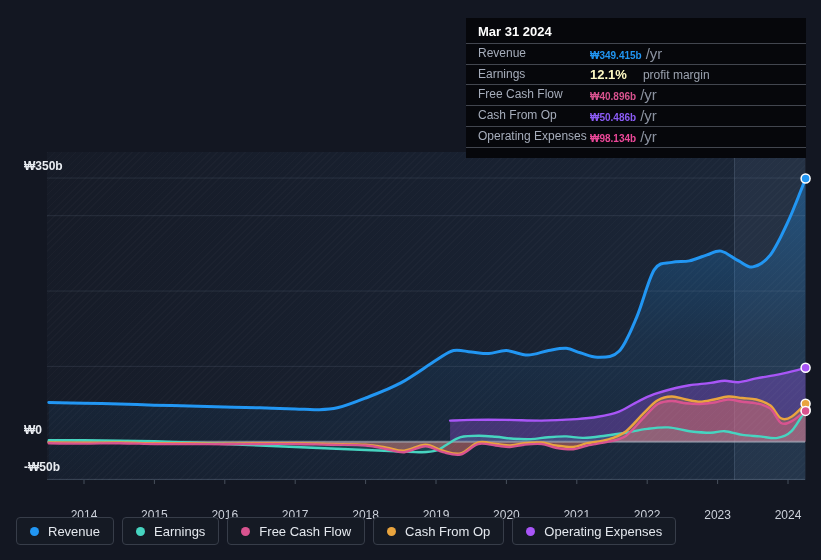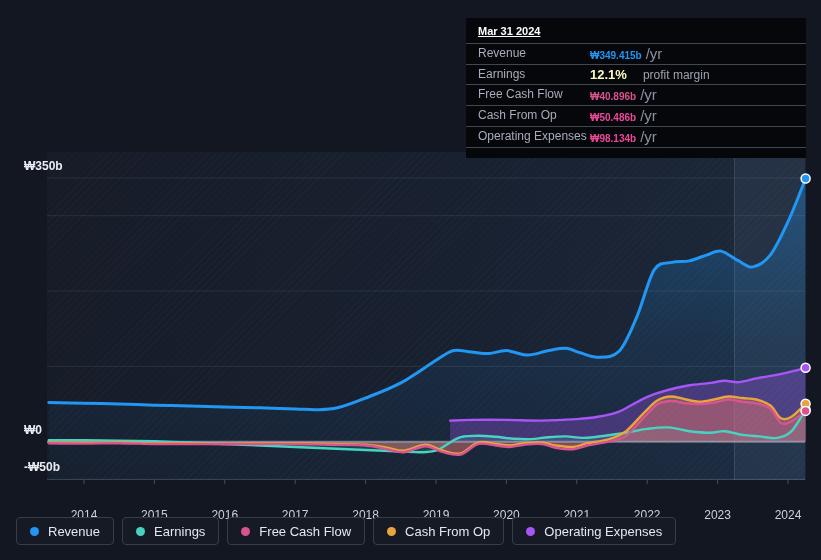--- a/index.html
+++ b/index.html
@@ -13,22 +13,22 @@
   .hatch{position:absolute;left:47px;top:152px;width:758px;height:328px;pointer-events:none;
          background:repeating-linear-gradient(135deg, rgba(255,255,255,0.02) 0 1px, transparent 1px 5px);}
   svg.chart{position:absolute;left:0;top:0;}
   
   .ylab{position:absolute;left:24px;font-size:12px;font-weight:bold;color:#e9ecf1;line-height:15px;}
   .xlab{position:absolute;top:508px;width:46px;margin-left:-23px;text-align:center;
         font-size:12px;color:#ccd1da;line-height:14px;}
   
   .tooltip{position:absolute;left:466px;top:18px;width:340px;background:#06070b;
            padding-bottom:10px;box-sizing:border-box;}
-  .tt-title{padding:6px 12px 4px;font-size:11px;font-weight:bold;color:#ffffff;
-            border-bottom:1px solid #42464f;line-height:15px;text-decoration:underline;}
+  .tt-title{padding:6px 12px 4px;font-size:13px;font-weight:bold;color:#ffffff;
+            border-bottom:1px solid #42464f;line-height:15px;}
   .tt-row{display:flex;align-items:flex-start;padding:1px 12px 0;border-bottom:1px solid #42464f;}
   .tt-label{width:112px;flex:none;color:#a6adbb;font-size:12px;line-height:16px;}
   .tt-valcol{flex:1;}
   .tt-value{font-size:10px;line-height:16px;font-weight:bold;}
   .tt-suffix{color:#8a919f;font-size:15px;margin-left:4px;}
   .tt-margin{line-height:16px;padding-bottom:1px;}
   .tt-margin b{color:#fef9c3;font-size:13px;}
   .tt-margin span{color:#9ba2af;font-size:12px;margin-left:16px;}
   
   .legend{position:absolute;left:16px;top:517px;display:flex;gap:8px;}
@@ -120,21 +120,21 @@
       </div>
     </div>
 
     <div class="tt-row">
       <span class="tt-label">Free Cash Flow</span>
       <div class="tt-valcol"><b class="tt-value" style="color: rgb(216, 83, 143);">₩40.896b</b><span class="tt-suffix">/yr</span></div>
     </div>
 
     <div class="tt-row">
       <span class="tt-label">Cash From Op</span>
-      <div class="tt-valcol"><b class="tt-value" style="color: #ec4899;">₩50.486b</b><span class="tt-suffix">/yr</span></div>
+      <div class="tt-valcol"><b class="tt-value" style="color: #8b5cf6;">₩50.486b</b><span class="tt-suffix">/yr</span></div>
     </div>
 
     <div class="tt-row">
       <span class="tt-label">Operating Expenses</span>
       <div class="tt-valcol"><b class="tt-value" style="color: #ec4899; margin-top: 44px;">₩98.134b</b><span class="tt-suffix">/yr</span></div>
     </div>
   </div>
 
   <div class="legend">
     <div class="legend-item">

